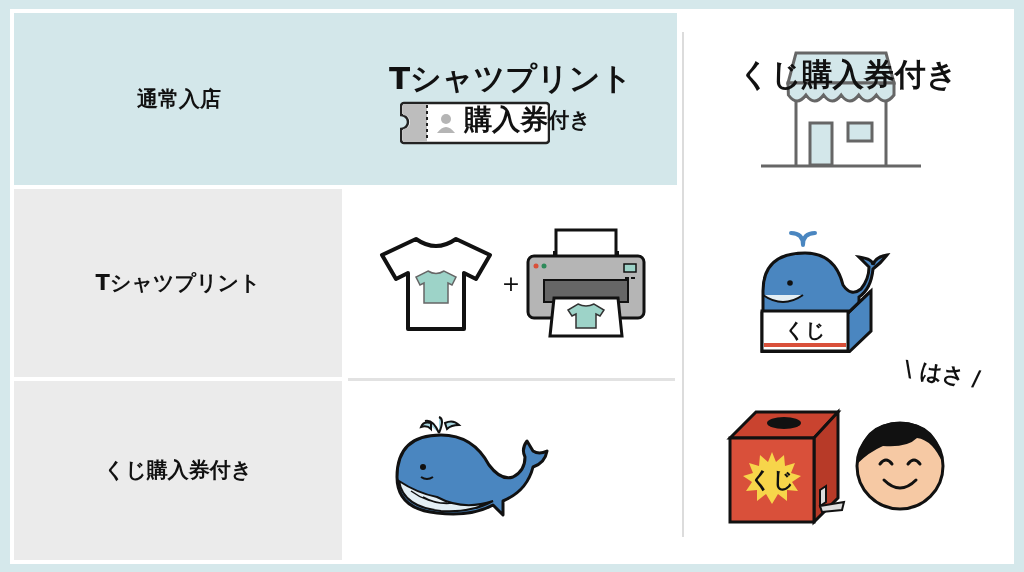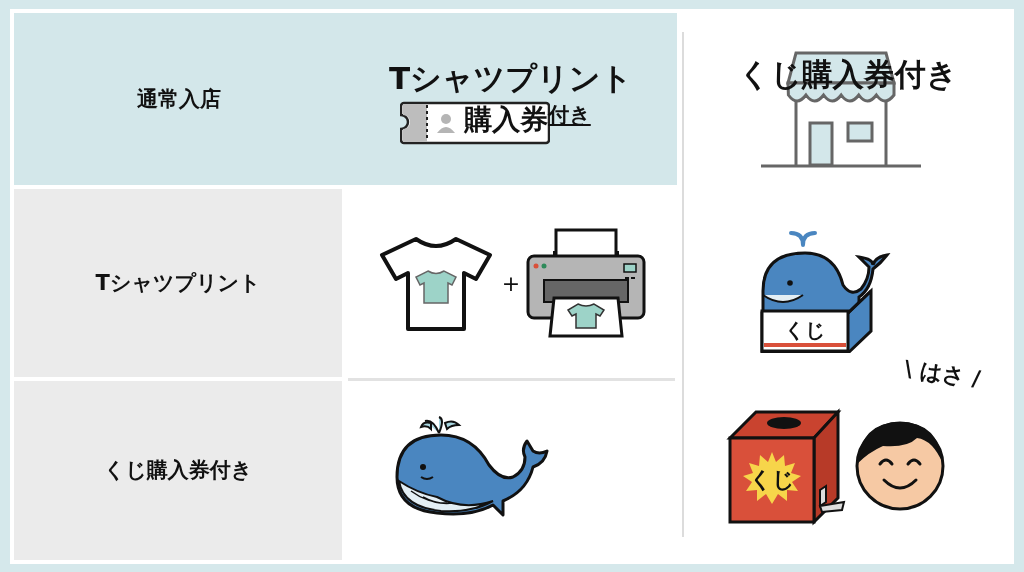--- a/index.html
+++ b/index.html
@@ -28,22 +28,22 @@
   .row1-c2 { left: 345px; top: 189px; width: 332px; height: 188px; background:#fff; }
   .row2-c2 { left: 345px; top: 381px; width: 332px; height: 170px; background:#fff; }
   .row-divider { position: absolute; left: 348px; top: 378px; width: 327px; height: 3px; background: #e2e2e2; }
 
   .vdivider { position: absolute; left: 682px; top: 32px; width: 2px; height: 505px; background: #dcdcdc; }
 
   .right-col { position: absolute; left: 686px; top: 13px; width: 324px; height: 545px; }
   .fs-28 { font-size: 21px; }
   .fs-31 { font-size: 31px; }
 
-  .ticket-row { display: flex; align-items: flex-start; margin-top: 4px; position: relative; }
-  .ticket-row .rest { font-size: 21px; font-weight: bold; color: #111; margin-left: -4px; text-decoration: underline; }
+  .ticket-row { display: flex; align-items: center; margin-top: 4px; position: relative; }
+  .ticket-row .rest { font-size: 21px; font-weight: bold; color: #111; margin-left: -4px; }
   .ticket-row .strong { font-size: 28px; font-weight: bold; color: #111; }
 
   .icon { position: absolute; }
   svg { display: block; }
 </style>
 </head>
 <body>
 
 <div class="frame"></div>
 

